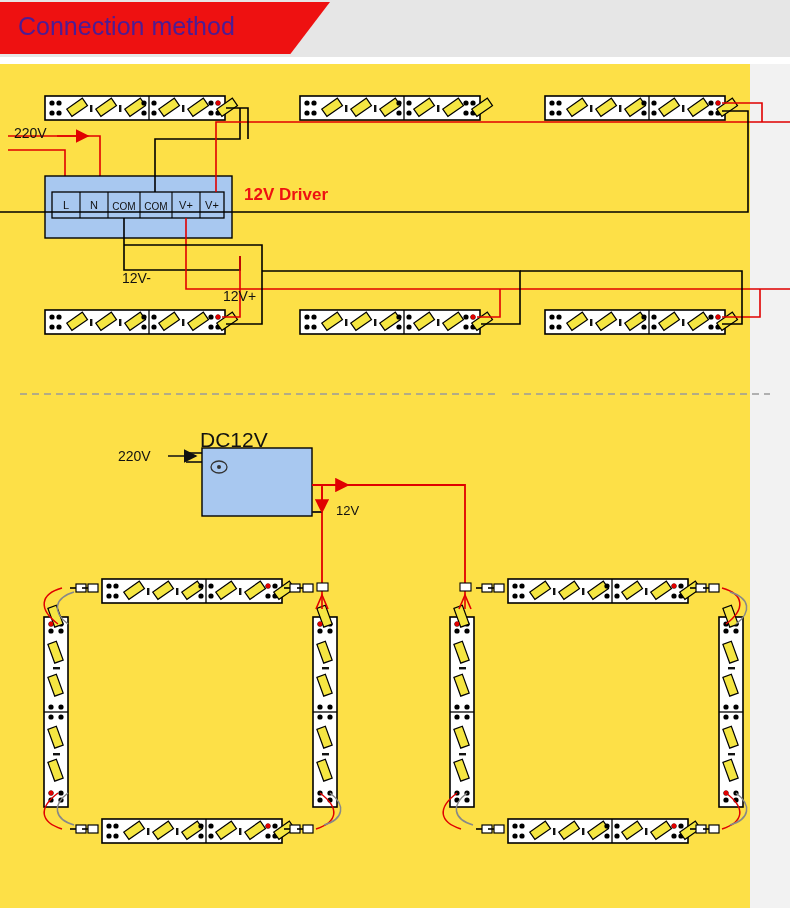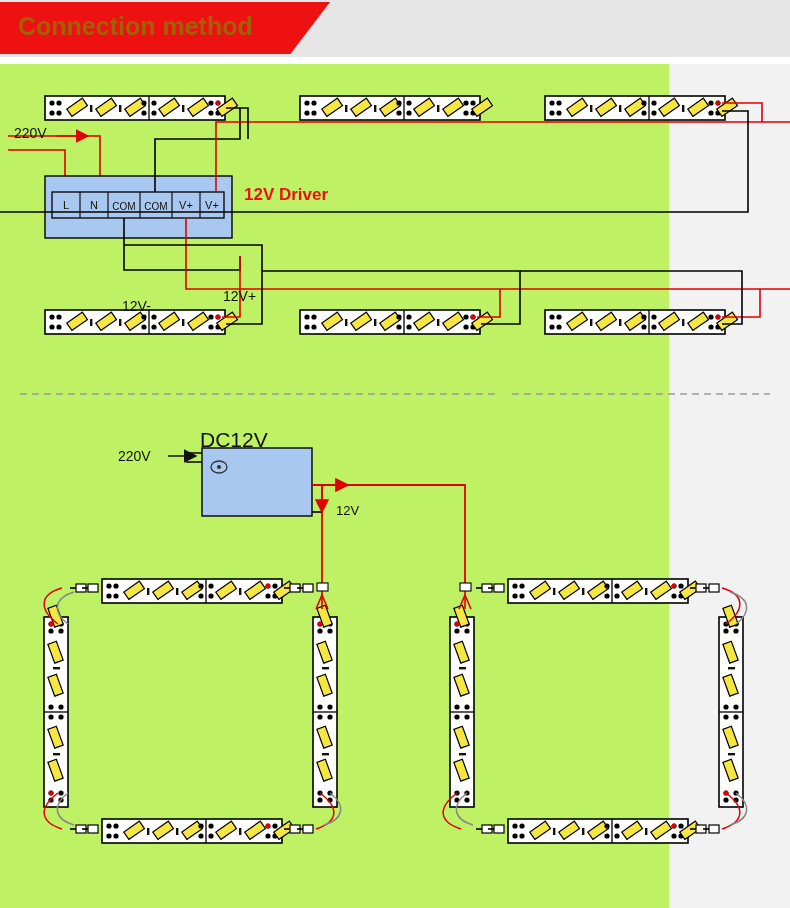--- a/index.html
+++ b/index.html
@@ -18,37 +18,37 @@
     background:#e6e6e6;
   }
   .header-band{
     position:absolute;left:0;top:2px;width:330px;height:52px;
     background:#ee1111;
     -webkit-clip-path:polygon(0 0, 100% 0, 88% 100%, 0 100%);
     clip-path:polygon(0 0, 100% 0, 88% 100%, 0 100%);
   }
   .header-title{
     position:absolute;left:18px;top:12px;
-    font-size:25px;font-weight:bold;color:#a16207;
+    font-size:25px;font-weight:normal;color:#4c1d95;
     letter-spacing:0px;
     white-space:nowrap;
   }
   .header-underline{
     position:absolute;left:0;top:57px;width:790px;height:7px;background:#ffffff;
   }
 
   
-  .stage{position:absolute;left:0;top:64px;width:669px;height:844px;background:#bef264;}
+  .stage{position:absolute;left:0;top:64px;width:750px;height:844px;background:#fde047;}
   .svg-layer{position:absolute;left:0;top:0;width:790px;height:844px;}
 
   
   .lbl{position:absolute;white-space:nowrap;color:#111;font-size:14px;}
   .lbl-220v-top{left:14px;top:61px;}
   .lbl-driver{left:244px;top:121px;color:#ee1111;font-weight:bold;font-size:17px;}
-  .lbl-12vminus{left:122px;top:206px;margin-top:28px;}
+  .lbl-12vminus{left:122px;top:206px;}
   .lbl-12vplus{left:223px;top:192px;margin-top:32px;}
   .lbl-dc12v{left:200px;top:364px;font-size:21px;}
   .lbl-220v-bot{left:118px;top:384px;font-size:14px;}
   .lbl-12v{left:336px;top:439px;font-size:13px;}
 
   .term{
     position:absolute;
     font-size:11px;color:#111;text-align:center;
     line-height:1;
   }

